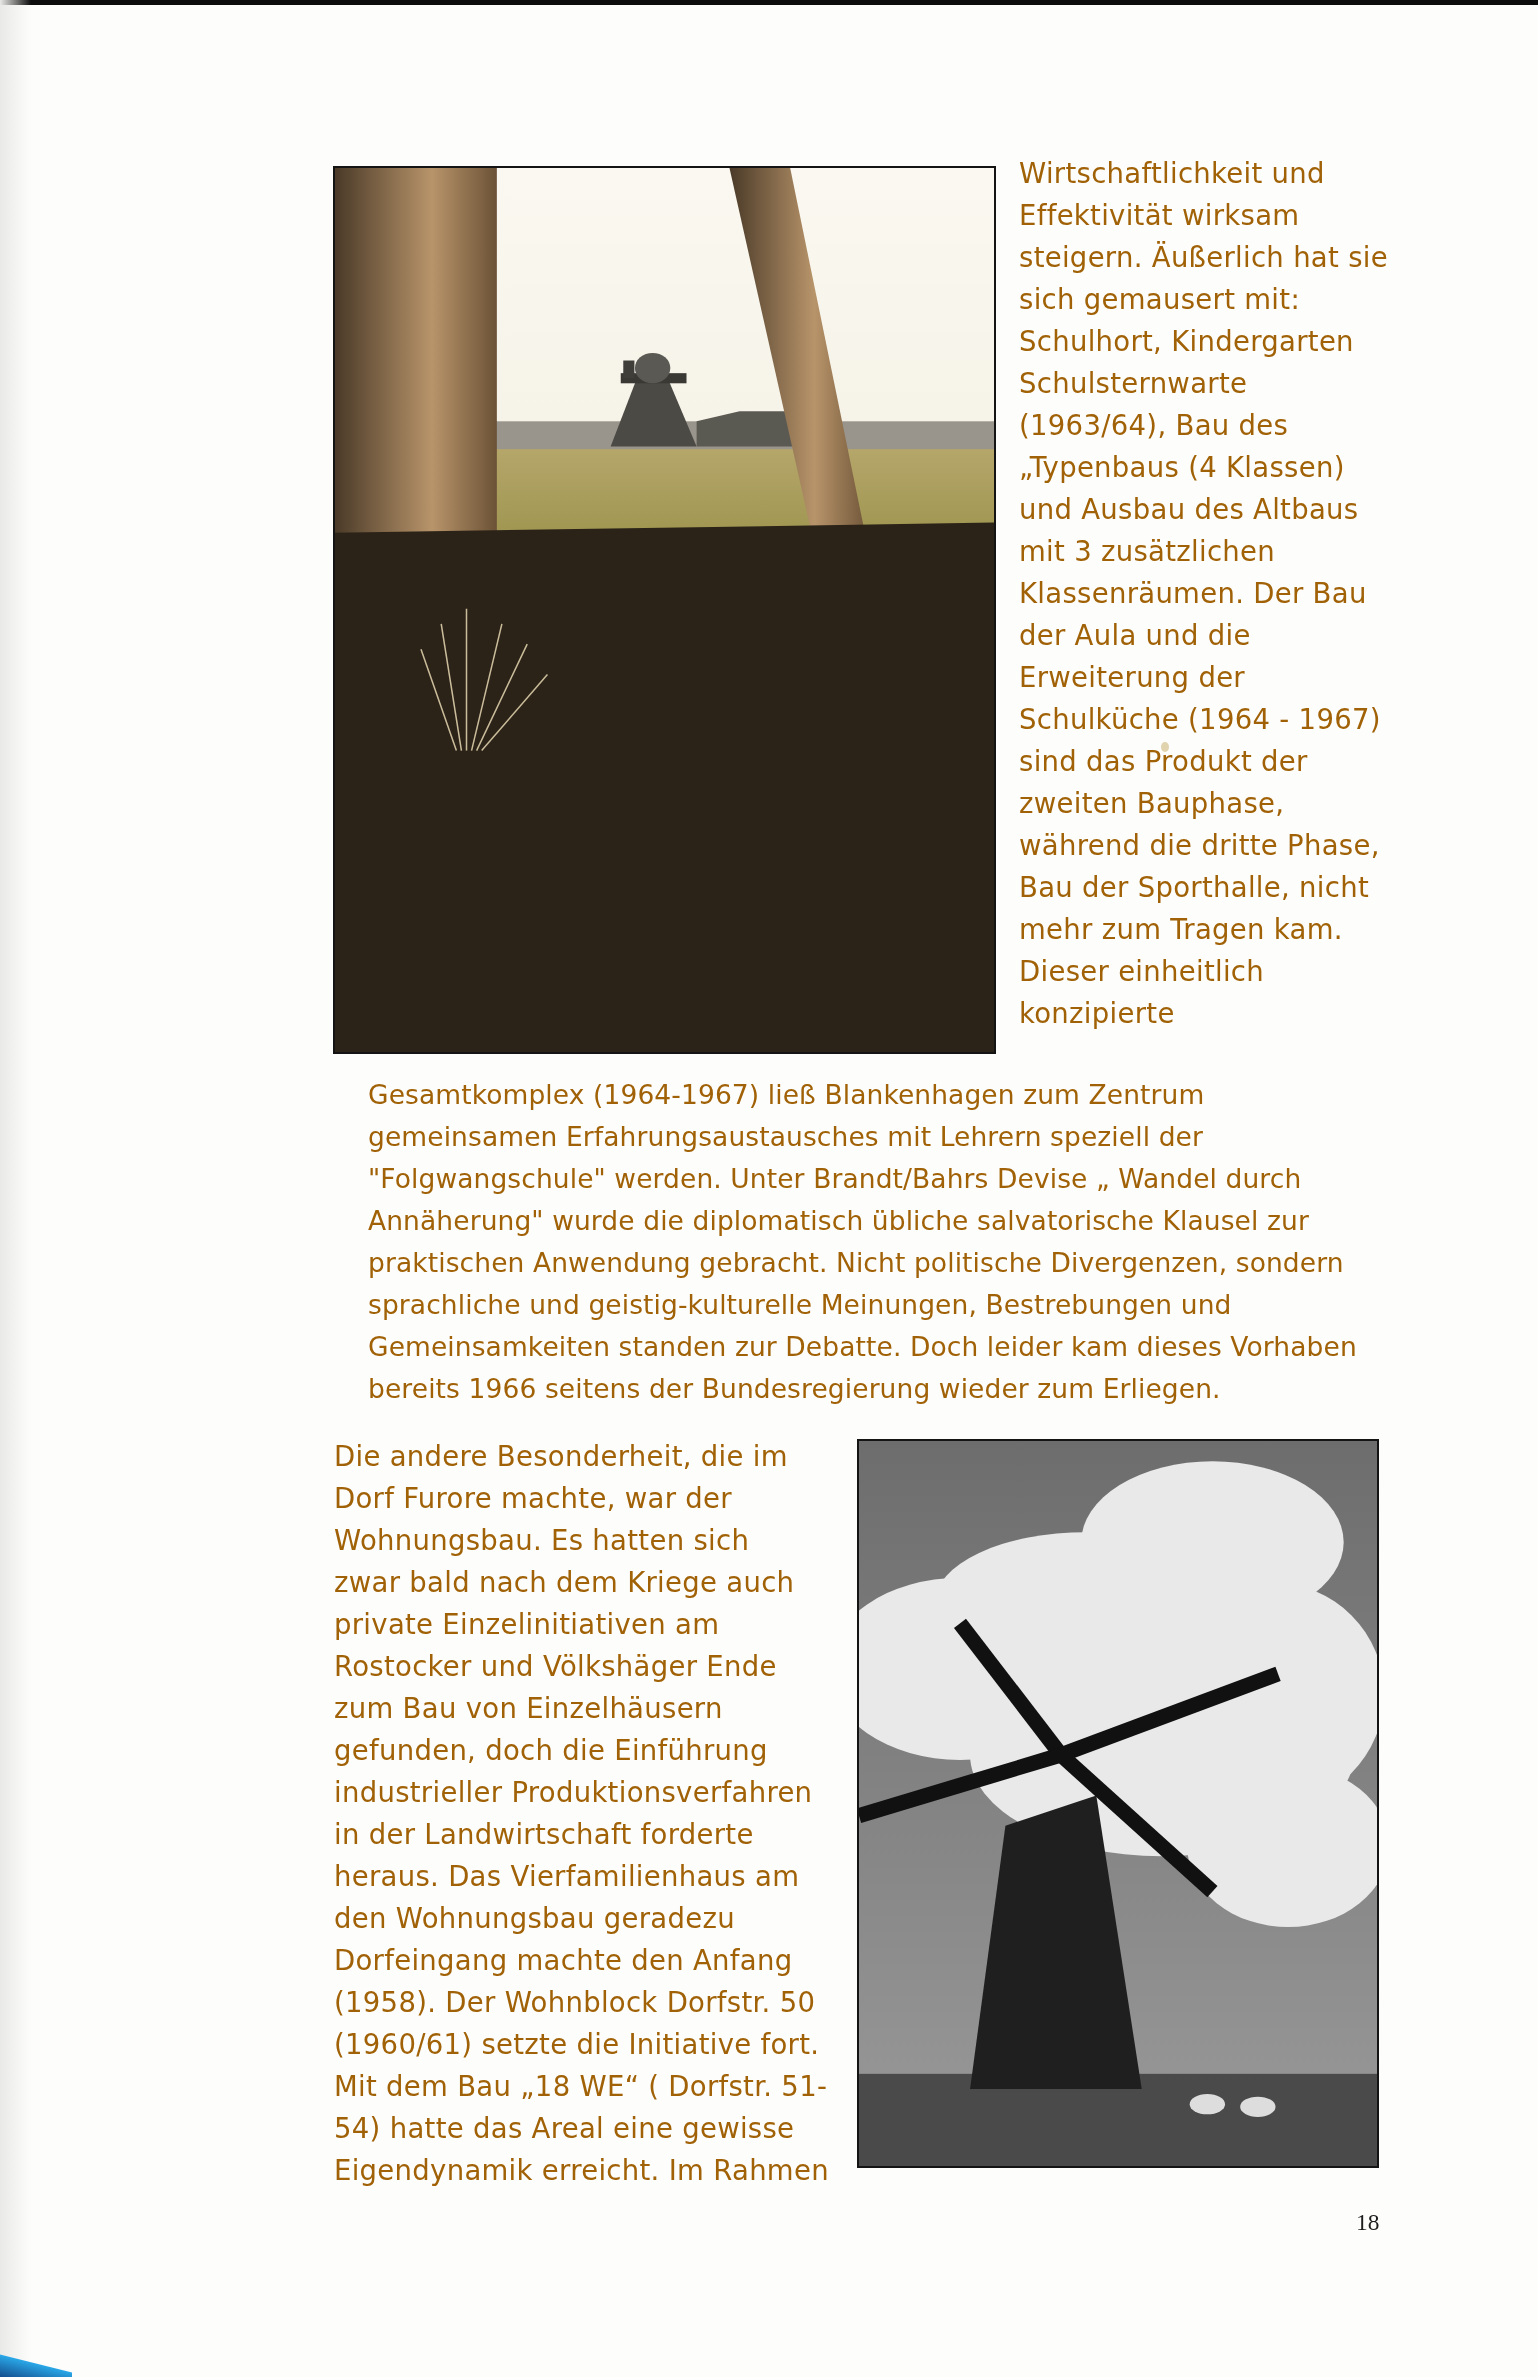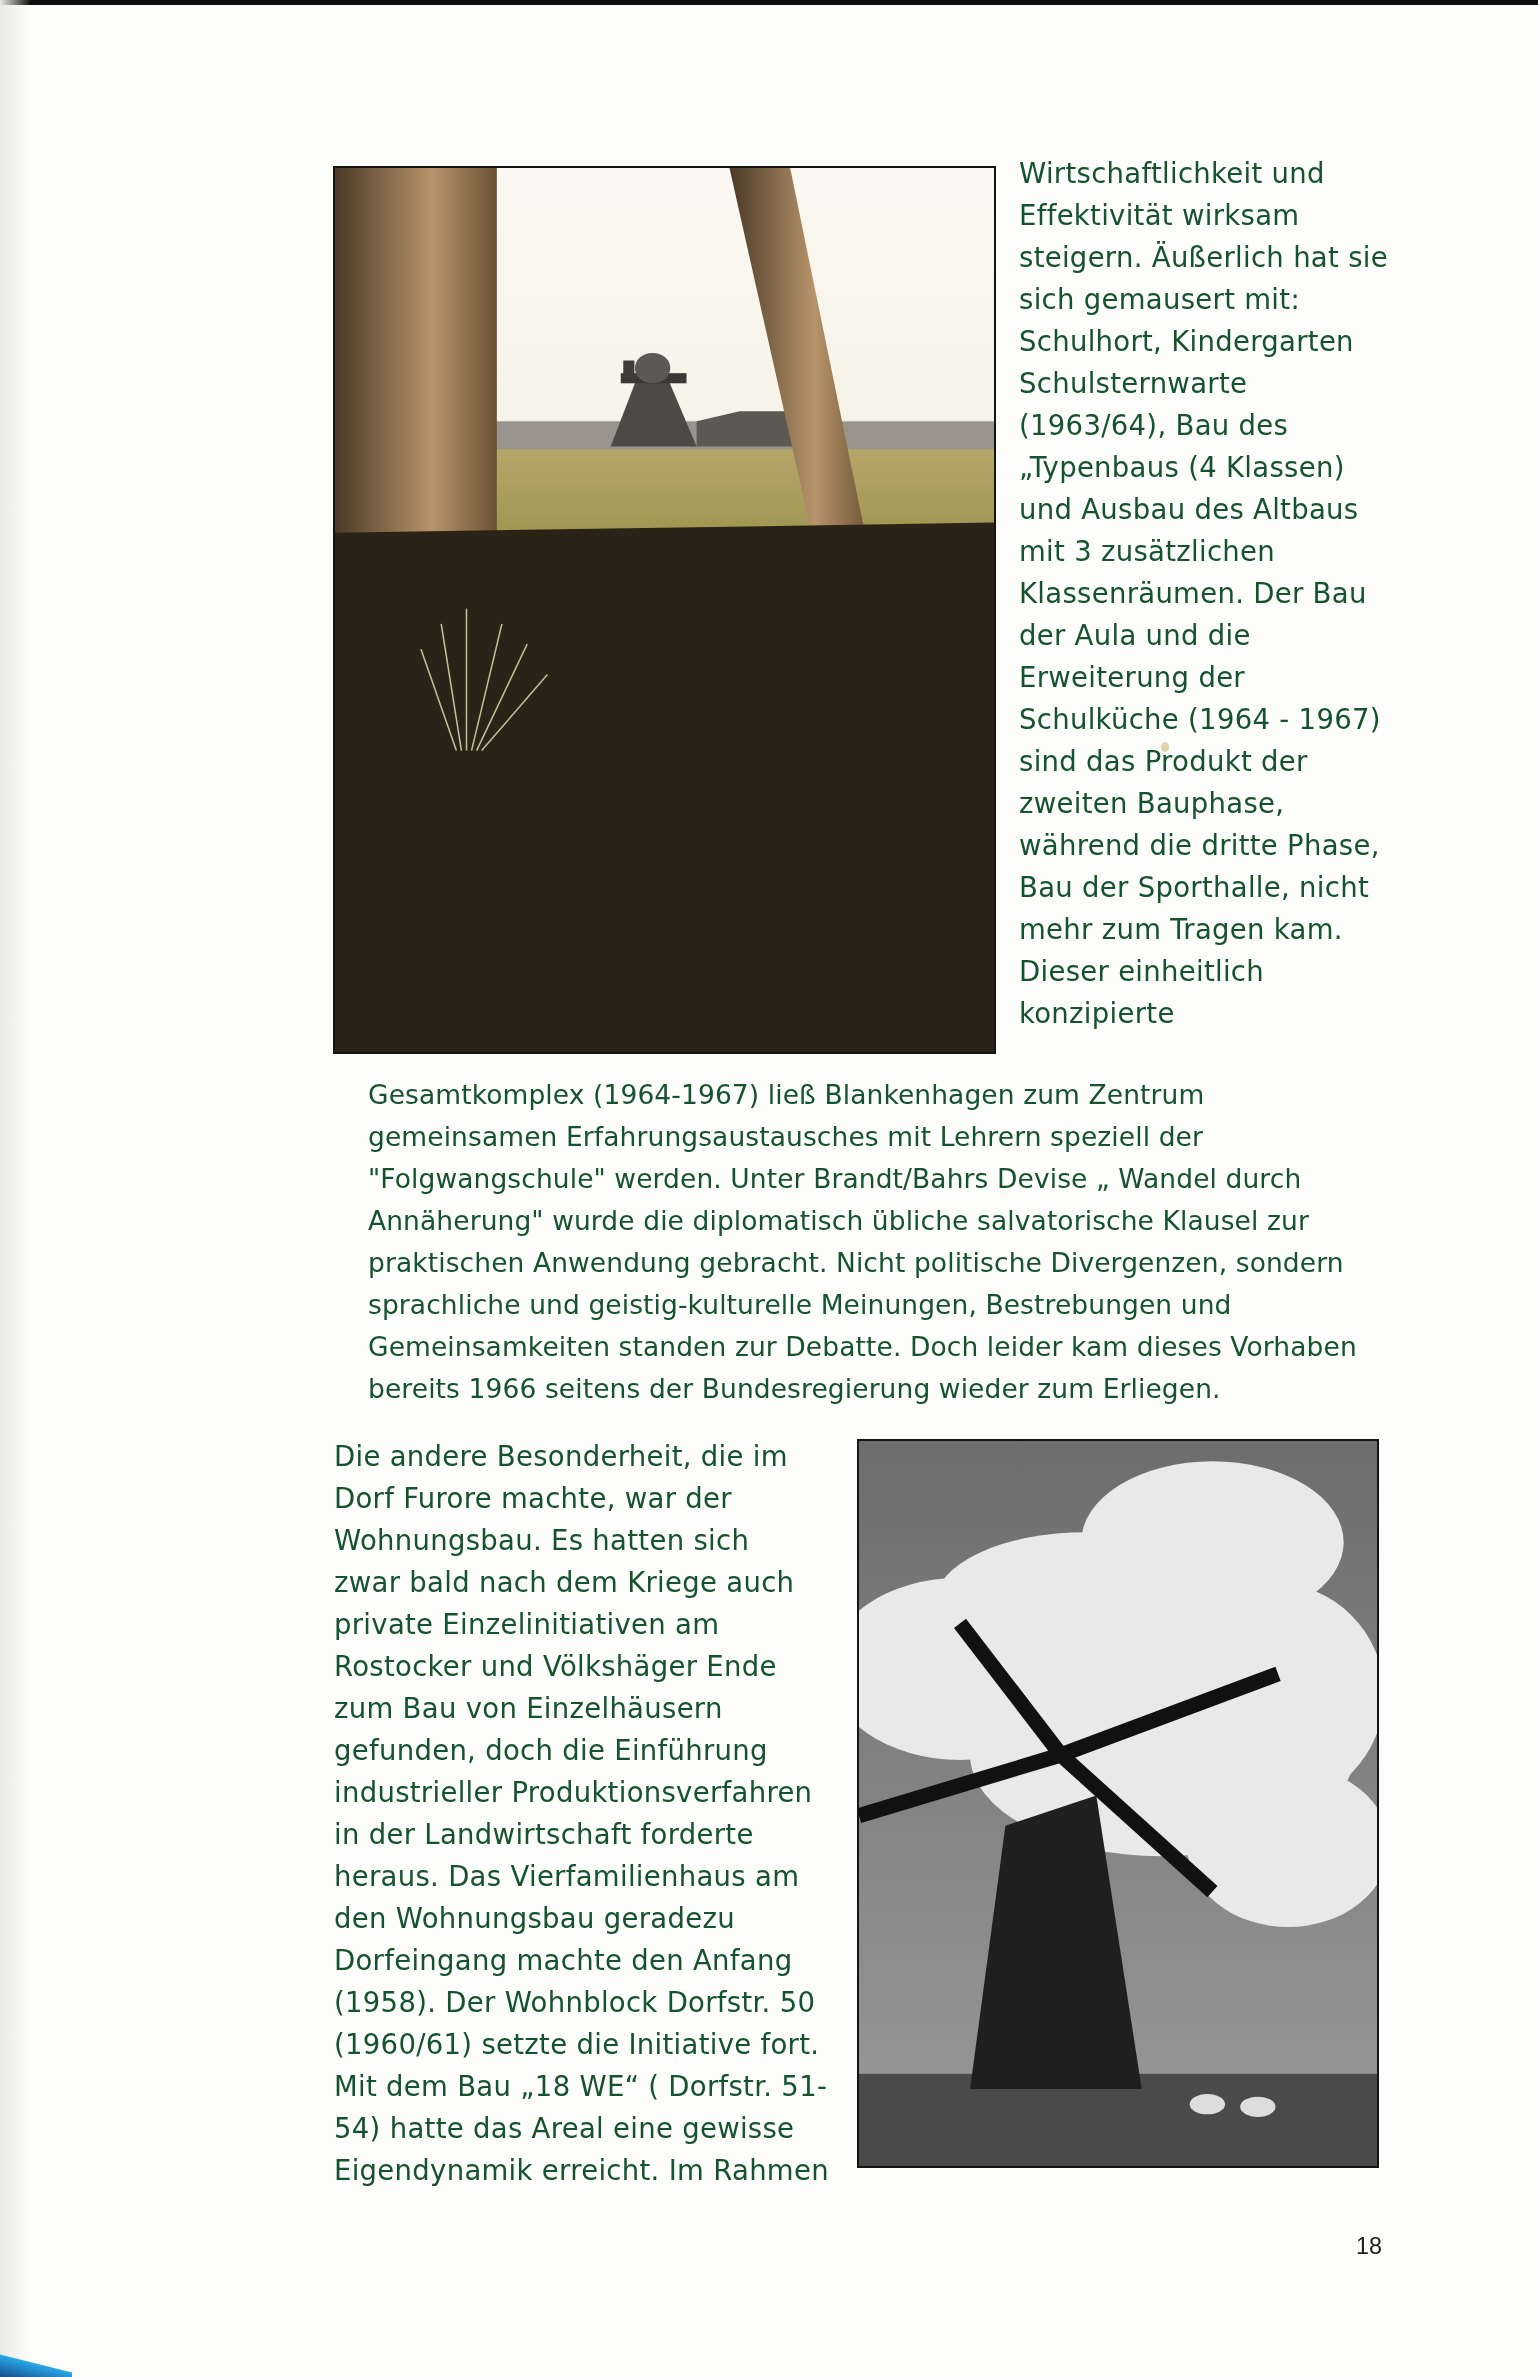--- a/index.html
+++ b/index.html
@@ -21,36 +21,36 @@
     .corner-blue {
       position: absolute; left: -20.4px; top: 2361px; width: 92px; height: 30.5px;
       background: linear-gradient(to bottom, #2aa8e8, #0b2b6b);
       transform: skewY(14deg);
     }
     .text {
       position: absolute;
       font-size: 27.5px;
       line-height: 42px;
       letter-spacing: 0.3px;
-      color: #14532d;
+      color: #a16207;
       white-space: nowrap;
     }
     .text .line { display: block; height: 42px; }
     #col-right { left: 1019px; top: 152px; }
     #col-full  { left: 334px; top: 1074px; font-size: 26.5px; letter-spacing: 0.1px; margin-left: 34px; }
     #col-left2 { left: 334px; top: 1435px; }
     .photo {
       position: absolute; border: 2.5px solid #141414; overflow: hidden; box-sizing: border-box;
     }
     #photo-1 { left: 333px; top: 166px; width: 663px; height: 888px; background: #2a2216; }
     #photo-2 { left: 857px; top: 1439px; width: 522px; height: 729px; background: #8a8a8a; }
     .photo svg { position: absolute; left: 0; top: 0; width: 100%; height: 100%; }
     .page-number {
       position: absolute; left: 1356px; top: 2209px;
-      font-family: Liberation Sans, sans-serif; font-size: 23.4px; color: #1e1e1e; margin-top: 24px;
+      font-family: Liberation Serif, serif; font-size: 23.4px; color: #1e1e1e;
     }
     .stain {
       position: absolute; left: 1161px; top: 742px; width: 8.1px; height: 10.2px;
       border-radius: 50%; background: #d9c89b; opacity: 0.8;
     }
   </style>
 </head>
 <body>
 
 <div class="top-edge"></div>

